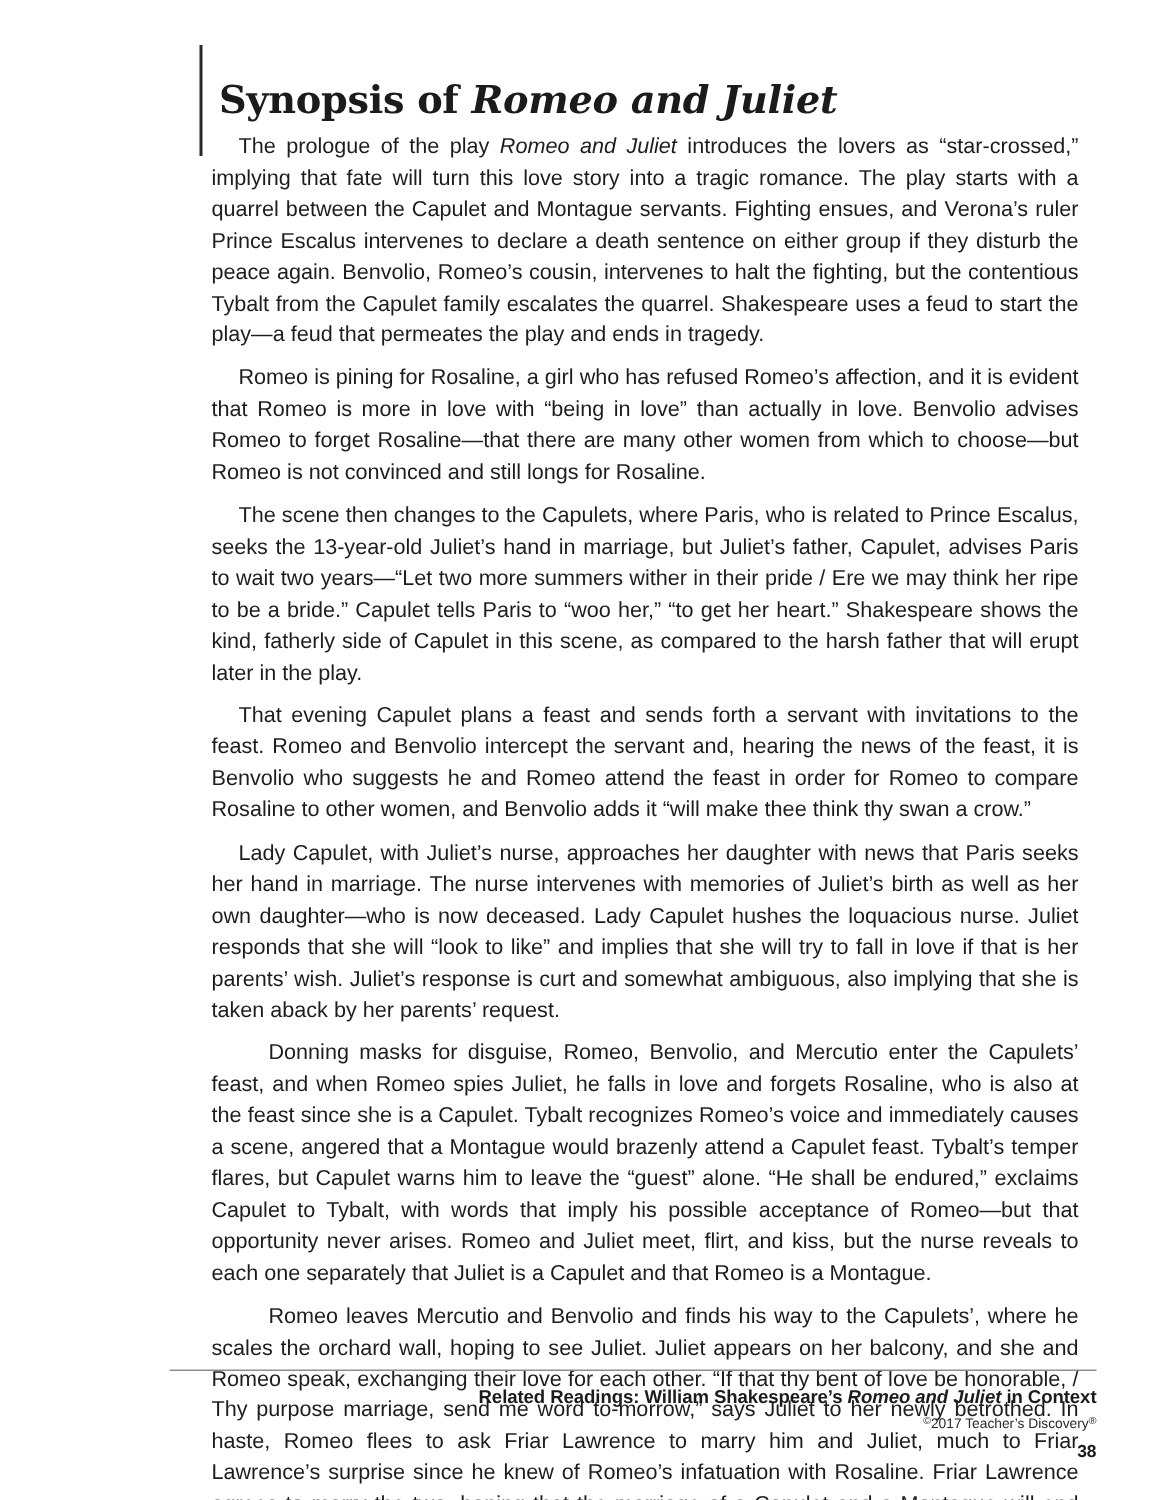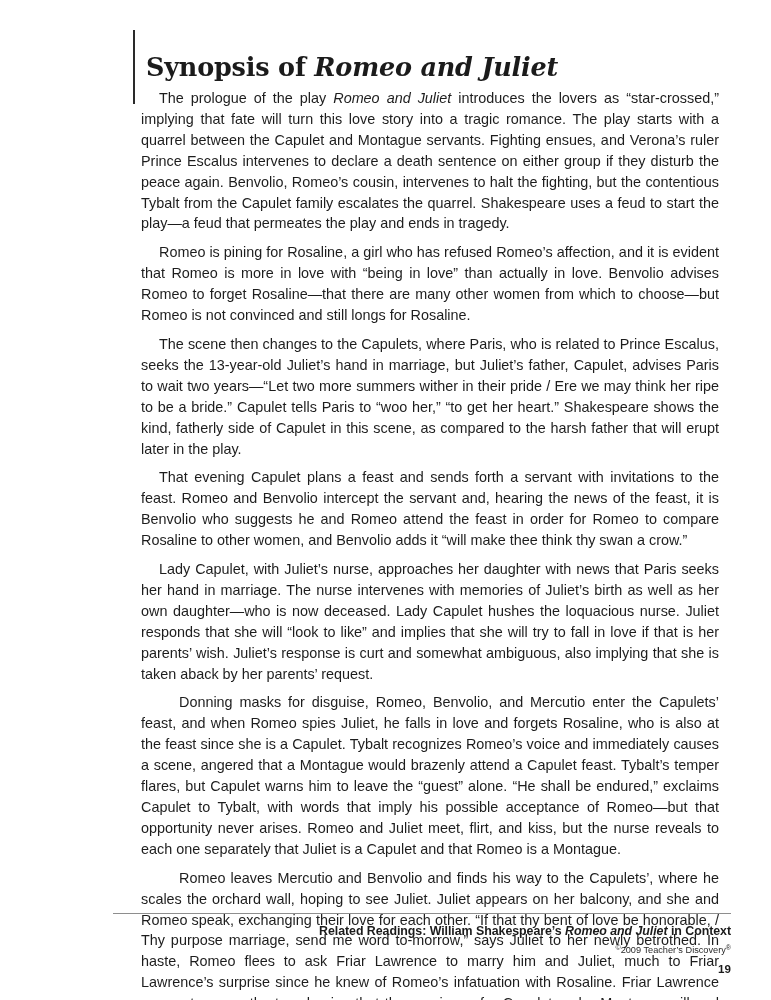--- a/index.html
+++ b/index.html
@@ -141,18 +141,18 @@
     <p class="para wide-indent"><span>Donning masks for disguise, Romeo, Benvolio, and Mercutio enter the Capulets’ feast, and when Romeo spies Juliet, he falls in love and forgets Rosaline, who is also at the feast since she is a Capulet. Tybalt recognizes Romeo’s voice and immediately causes a scene, angered that a Montague would brazenly attend a Capulet feast. Tybalt’s temper flares, but Capulet warns him to leave the “guest” alone. “He shall be endured,” exclaims Capulet to Tybalt, with words that imply his possible acceptance of Romeo—but that opportunity never arises. Romeo and Juliet meet, flirt, and kiss, but the nurse reveals to each one separately that Juliet is a Capulet and that Romeo is a Montague.</span></p>
     <p class="para wide-indent"><span>Romeo leaves Mercutio and Benvolio and finds his way to the Capulets’, where he scales the orchard wall, hoping to see Juliet. Juliet appears on her balcony, and she and Romeo speak, exchanging their love for each other. “If that thy bent of love be honorable, / Thy purpose marriage, send me word to-morrow,” says Juliet to her newly betrothed. In haste, Romeo flees to ask Friar Lawrence to marry him and Juliet, much to Friar Lawrence’s surprise since he knew of Romeo’s infatuation with Rosaline. Friar Lawrence agrees to marry the two, hoping that the marriage of a Capulet and a Montague will end the feud between the two families. The nurse acts as liaison between Romeo and Juliet and provides Romeo</span></p>
   </div>
 
   <div class="footer">
     <div class="footer-rule"></div>
     <div class="footer-title">
       <span>Related Readings: William Shakespeare’s </span><span class="ital">Romeo and Juliet</span><span> in Context</span>
     </div>
     <div class="footer-copy">
-      <span class="sup">©</span><span>2009 Teacher’s Discovery</span><span class="sup">®</span>
+      <span class="sup">©</span><span>2017 Teacher’s Discovery</span><span class="sup">®</span>
     </div>
-    <div class="page-number">19</div>
+    <div class="page-number">38</div>
   </div>
 
 </div>
 
 </body></html>

